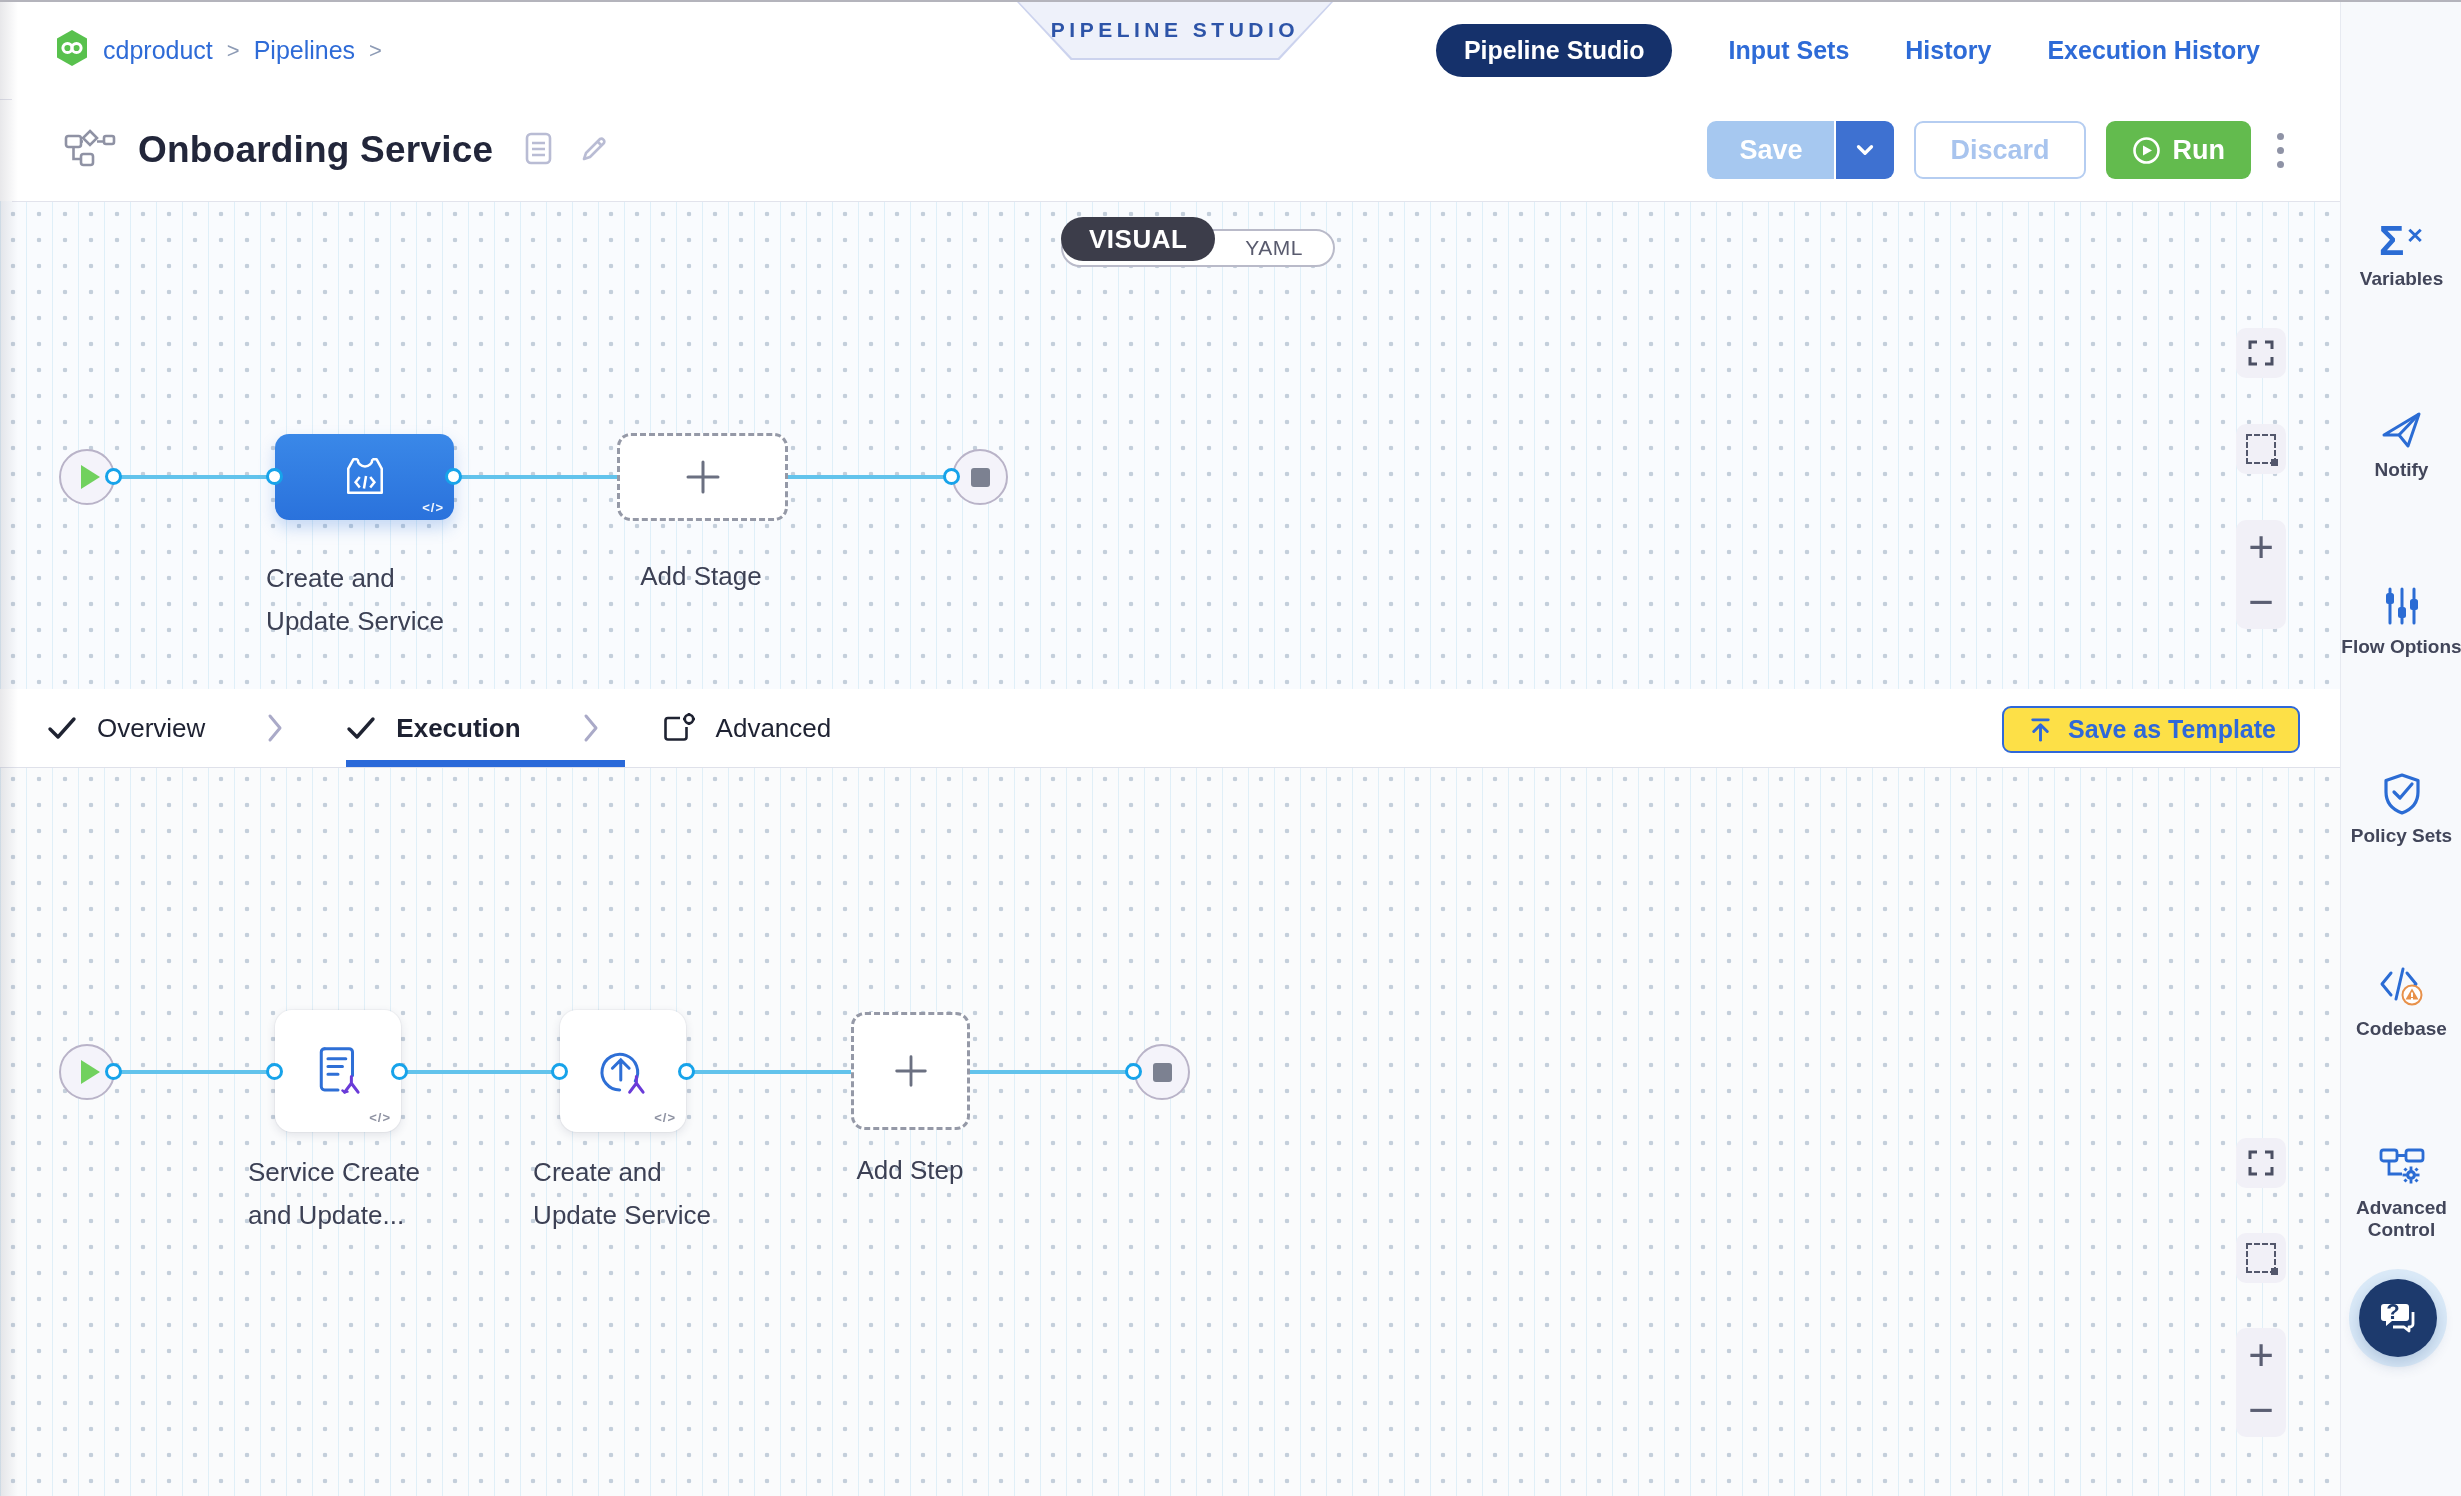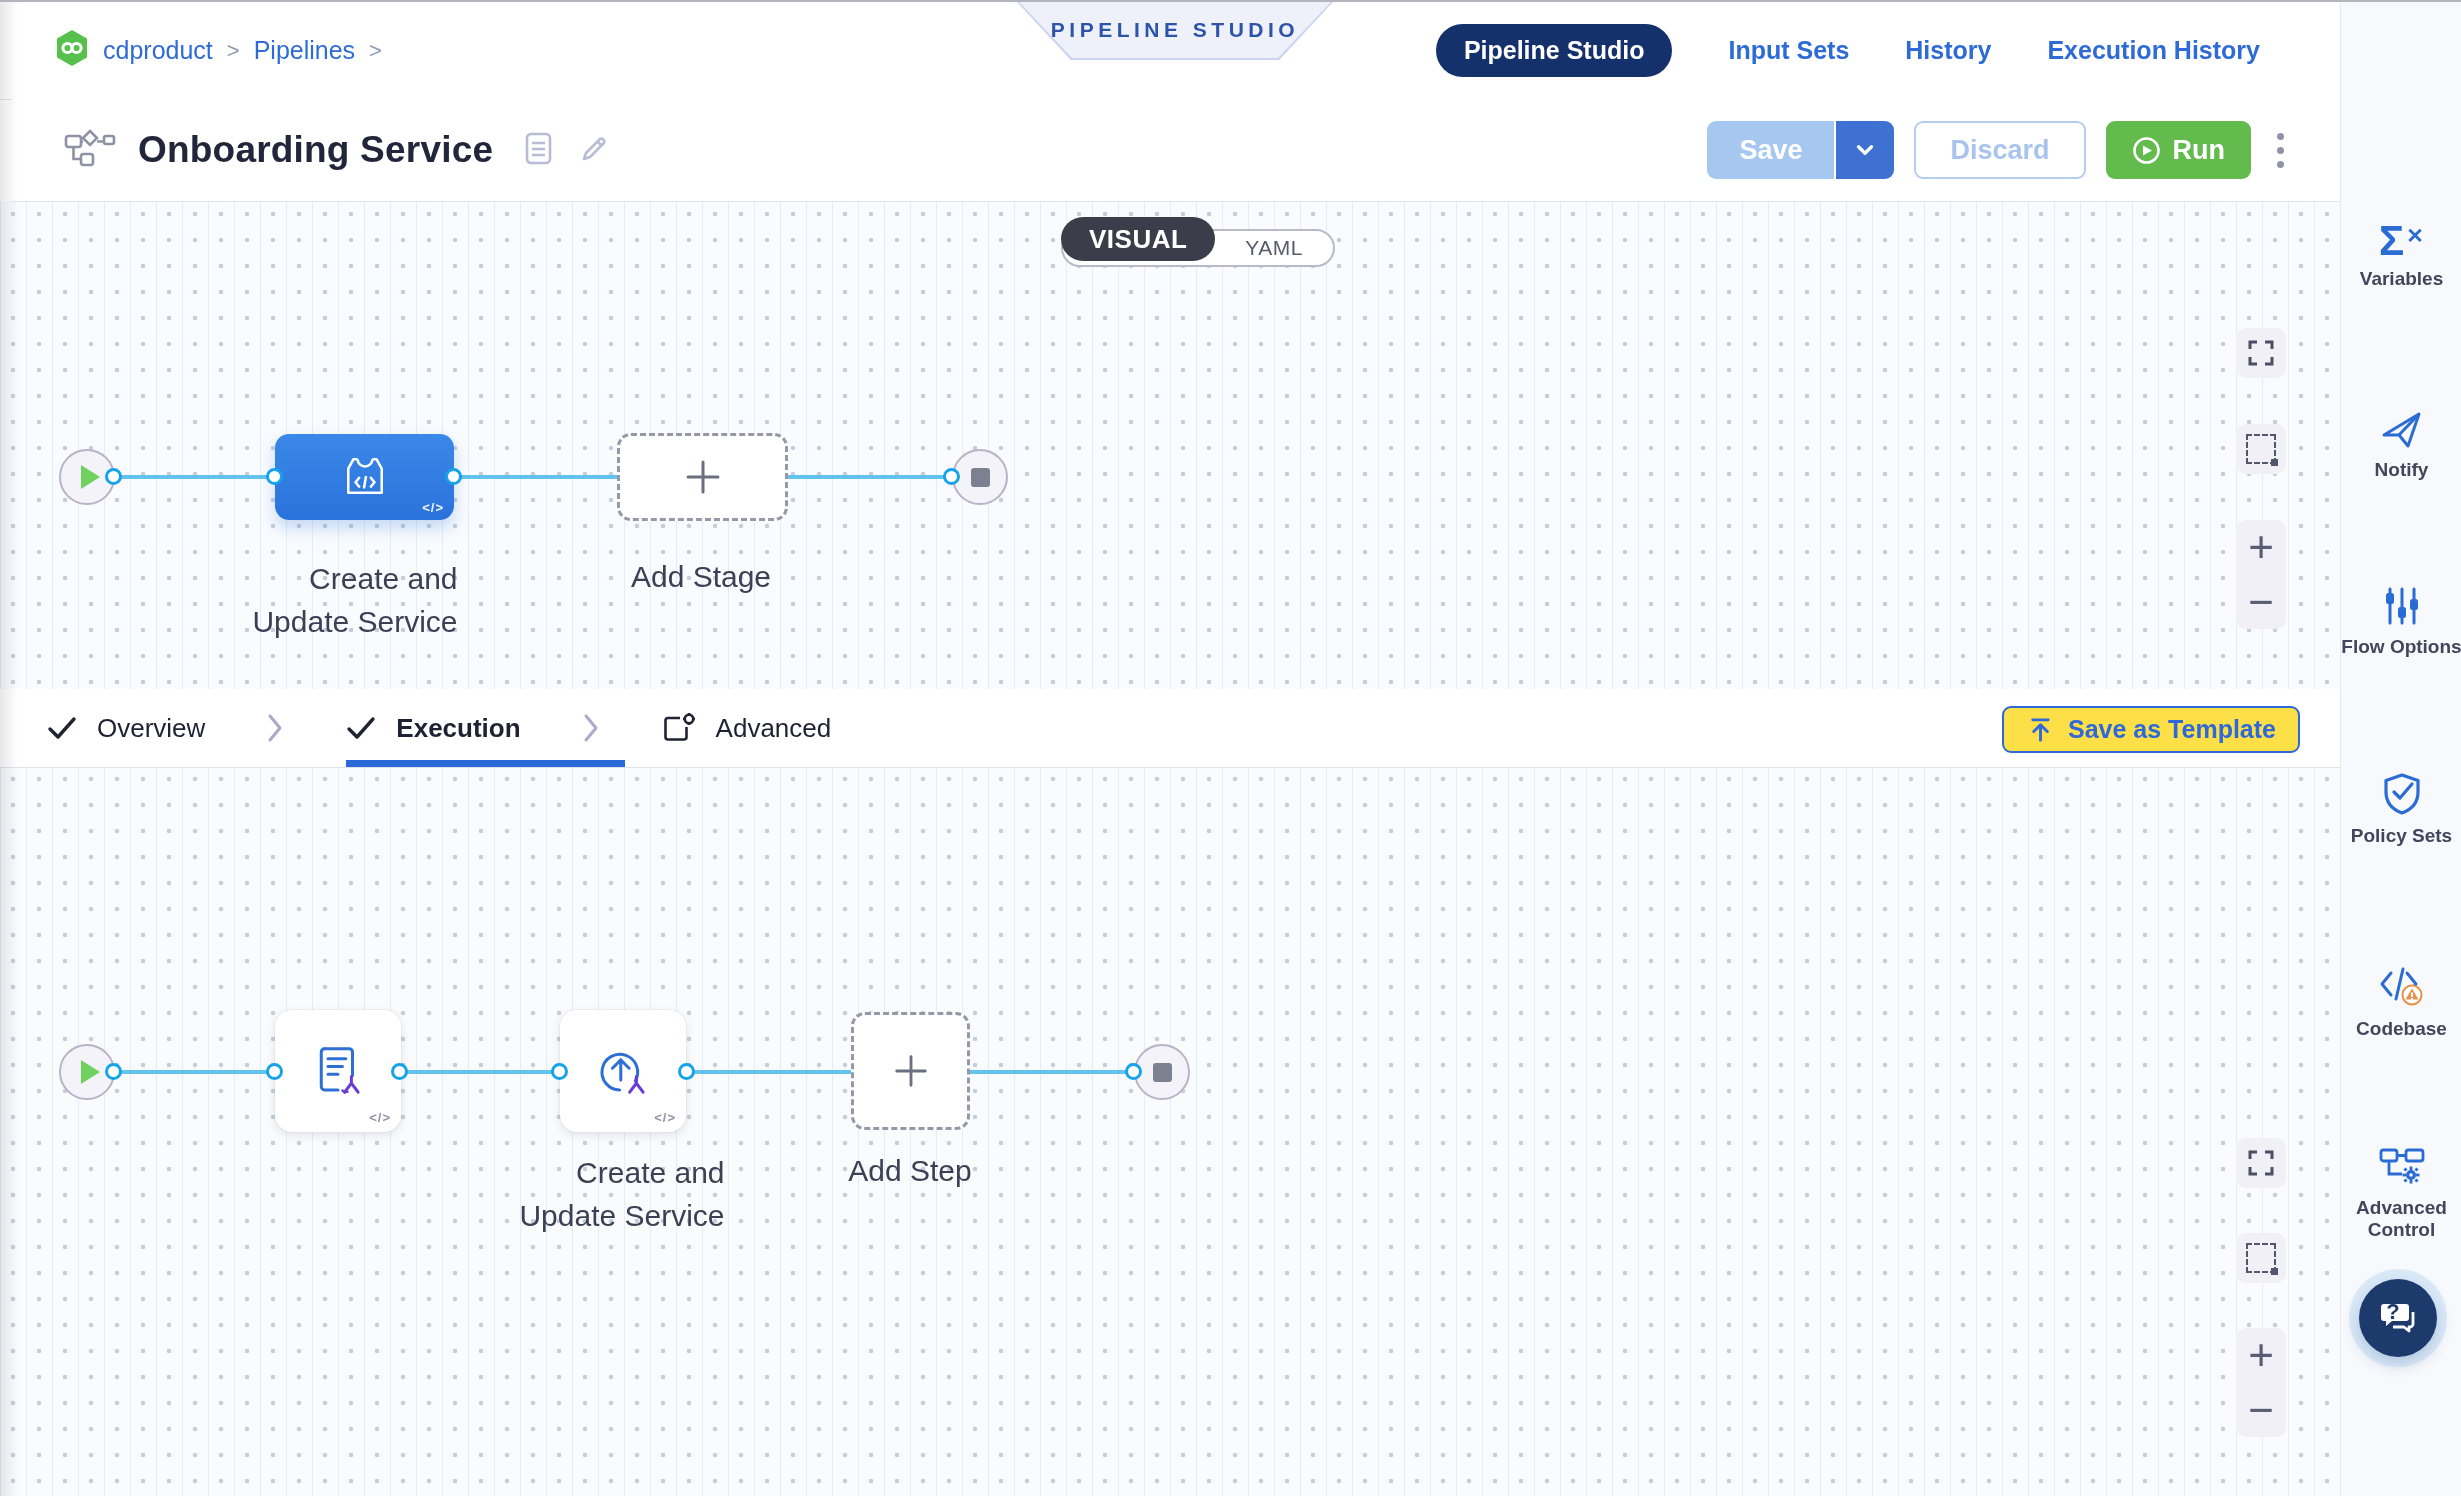--- a/index.html
+++ b/index.html
@@ -49,21 +49,21 @@
   .node-circle{position:absolute;width:56px;height:56px;border-radius:50%;background:#f4f3fa;border:2px solid #b9b3c8;box-sizing:border-box;display:flex;align-items:center;justify-content:center;z-index:2;}
   .play-tri{width:0;height:0;border-left:19px solid #71d15e;border-top:12px solid transparent;border-bottom:12px solid transparent;margin-left:7px;}
   .stop-sq{width:19px;height:19px;background:#7c8191;border-radius:3px;}
   .link-dot{position:absolute;width:17px;height:17px;border-radius:50%;background:#fff;border:3.5px solid #17a3ea;box-sizing:border-box;z-index:3;}
 
   .stage-card{position:absolute;left:275px;top:432px;width:179px;height:86px;border-radius:14px;background:linear-gradient(180deg,#3a88e8,#2a72dc);box-shadow:0 8px 16px rgba(45,114,217,.25);display:flex;align-items:center;justify-content:center;z-index:2;cursor:pointer;}
   .code-badge{position:absolute;right:10px;bottom:5px;font-size:13px;font-weight:700;color:rgba(255,255,255,.95);letter-spacing:1px;}
   .dashed-box{position:absolute;background:#fff;border:3px dashed #9599a7;border-radius:14px;box-sizing:border-box;display:flex;align-items:center;justify-content:center;z-index:2;cursor:pointer;}
   .step-card{position:absolute;width:126px;height:122px;background:#fff;border-radius:17px;box-shadow:0 3px 10px rgba(40,50,80,.12),0 0 0 1px rgba(40,50,80,.04);display:flex;align-items:center;justify-content:center;z-index:2;cursor:pointer;}
   .step-card .code-badge{color:#8e92a2;bottom:7px;}
-  .node-label{position:absolute;transform:translateX(-50%);text-align:right;font-size:30px;line-height:43px;color:#3c4054;font-weight:500;white-space:nowrap;z-index:2;}
+  .node-label{position:absolute;transform:translateX(-50%);text-align:left;font-size:26px;line-height:43px;color:#3c4054;font-weight:500;white-space:nowrap;z-index:2;}
 
   
   .ctrl{position:absolute;left:2236px;width:50px;background:#f1f0f7;border-radius:10px;display:flex;align-items:center;justify-content:center;color:#53576c;z-index:4;cursor:pointer;}
   .ctrl-sq{height:50px;}
   .zoom-combo{height:109px;flex-direction:column;justify-content:space-around;font-size:44px;font-weight:300;color:#5a5e72;}
   .zoom-combo span{line-height:1;cursor:pointer;}
   .dash-sel{width:26px;height:26px;border:2.5px dashed #53576c;position:relative;}
   .dash-sel i{position:absolute;right:-4px;bottom:-4px;width:7px;height:7px;background:#53576c;}
 
   
@@ -306,20 +306,24 @@
   <div class="dashed-box" style="left:851px;top:1010px;width:119px;height:118px;">
     <svg width="40" height="40" viewBox="0 0 42 42">
         <path d="M21 6 V36 M6 21 H36" stroke="#6b7081" stroke-width="3" stroke-linecap="round"></path>
       </svg>
   </div>
   <div class="link-dot" style="left:1125px;top:1061px;"></div>
   <div class="node-circle" style="left:1134px;top:1042px;">
       <span class="stop-sq"></span>
     </div>
 
+  <div class="node-label" style="left:334px;top:1149px;">
+    <div>Service Create</div>
+    <div>and Update...</div>
+  </div>
   <div class="node-label" style="left:622px;top:1149px;">
     <div>Create and</div>
     <div>Update Service</div>
   </div>
   <div class="node-label" style="left:910px;top:1147px;">Add Step</div>
 
   <div class="ctrl ctrl-sq" style="top:1136px;">
     <svg width="28" height="28" viewBox="0 0 28 28" fill="none" stroke="#4b4f63" stroke-width="3">
         <path d="M3 10 V3 H10 M18 3 H25 V10 M25 18 V25 H18 M10 25 H3 V18"></path>
       </svg>

